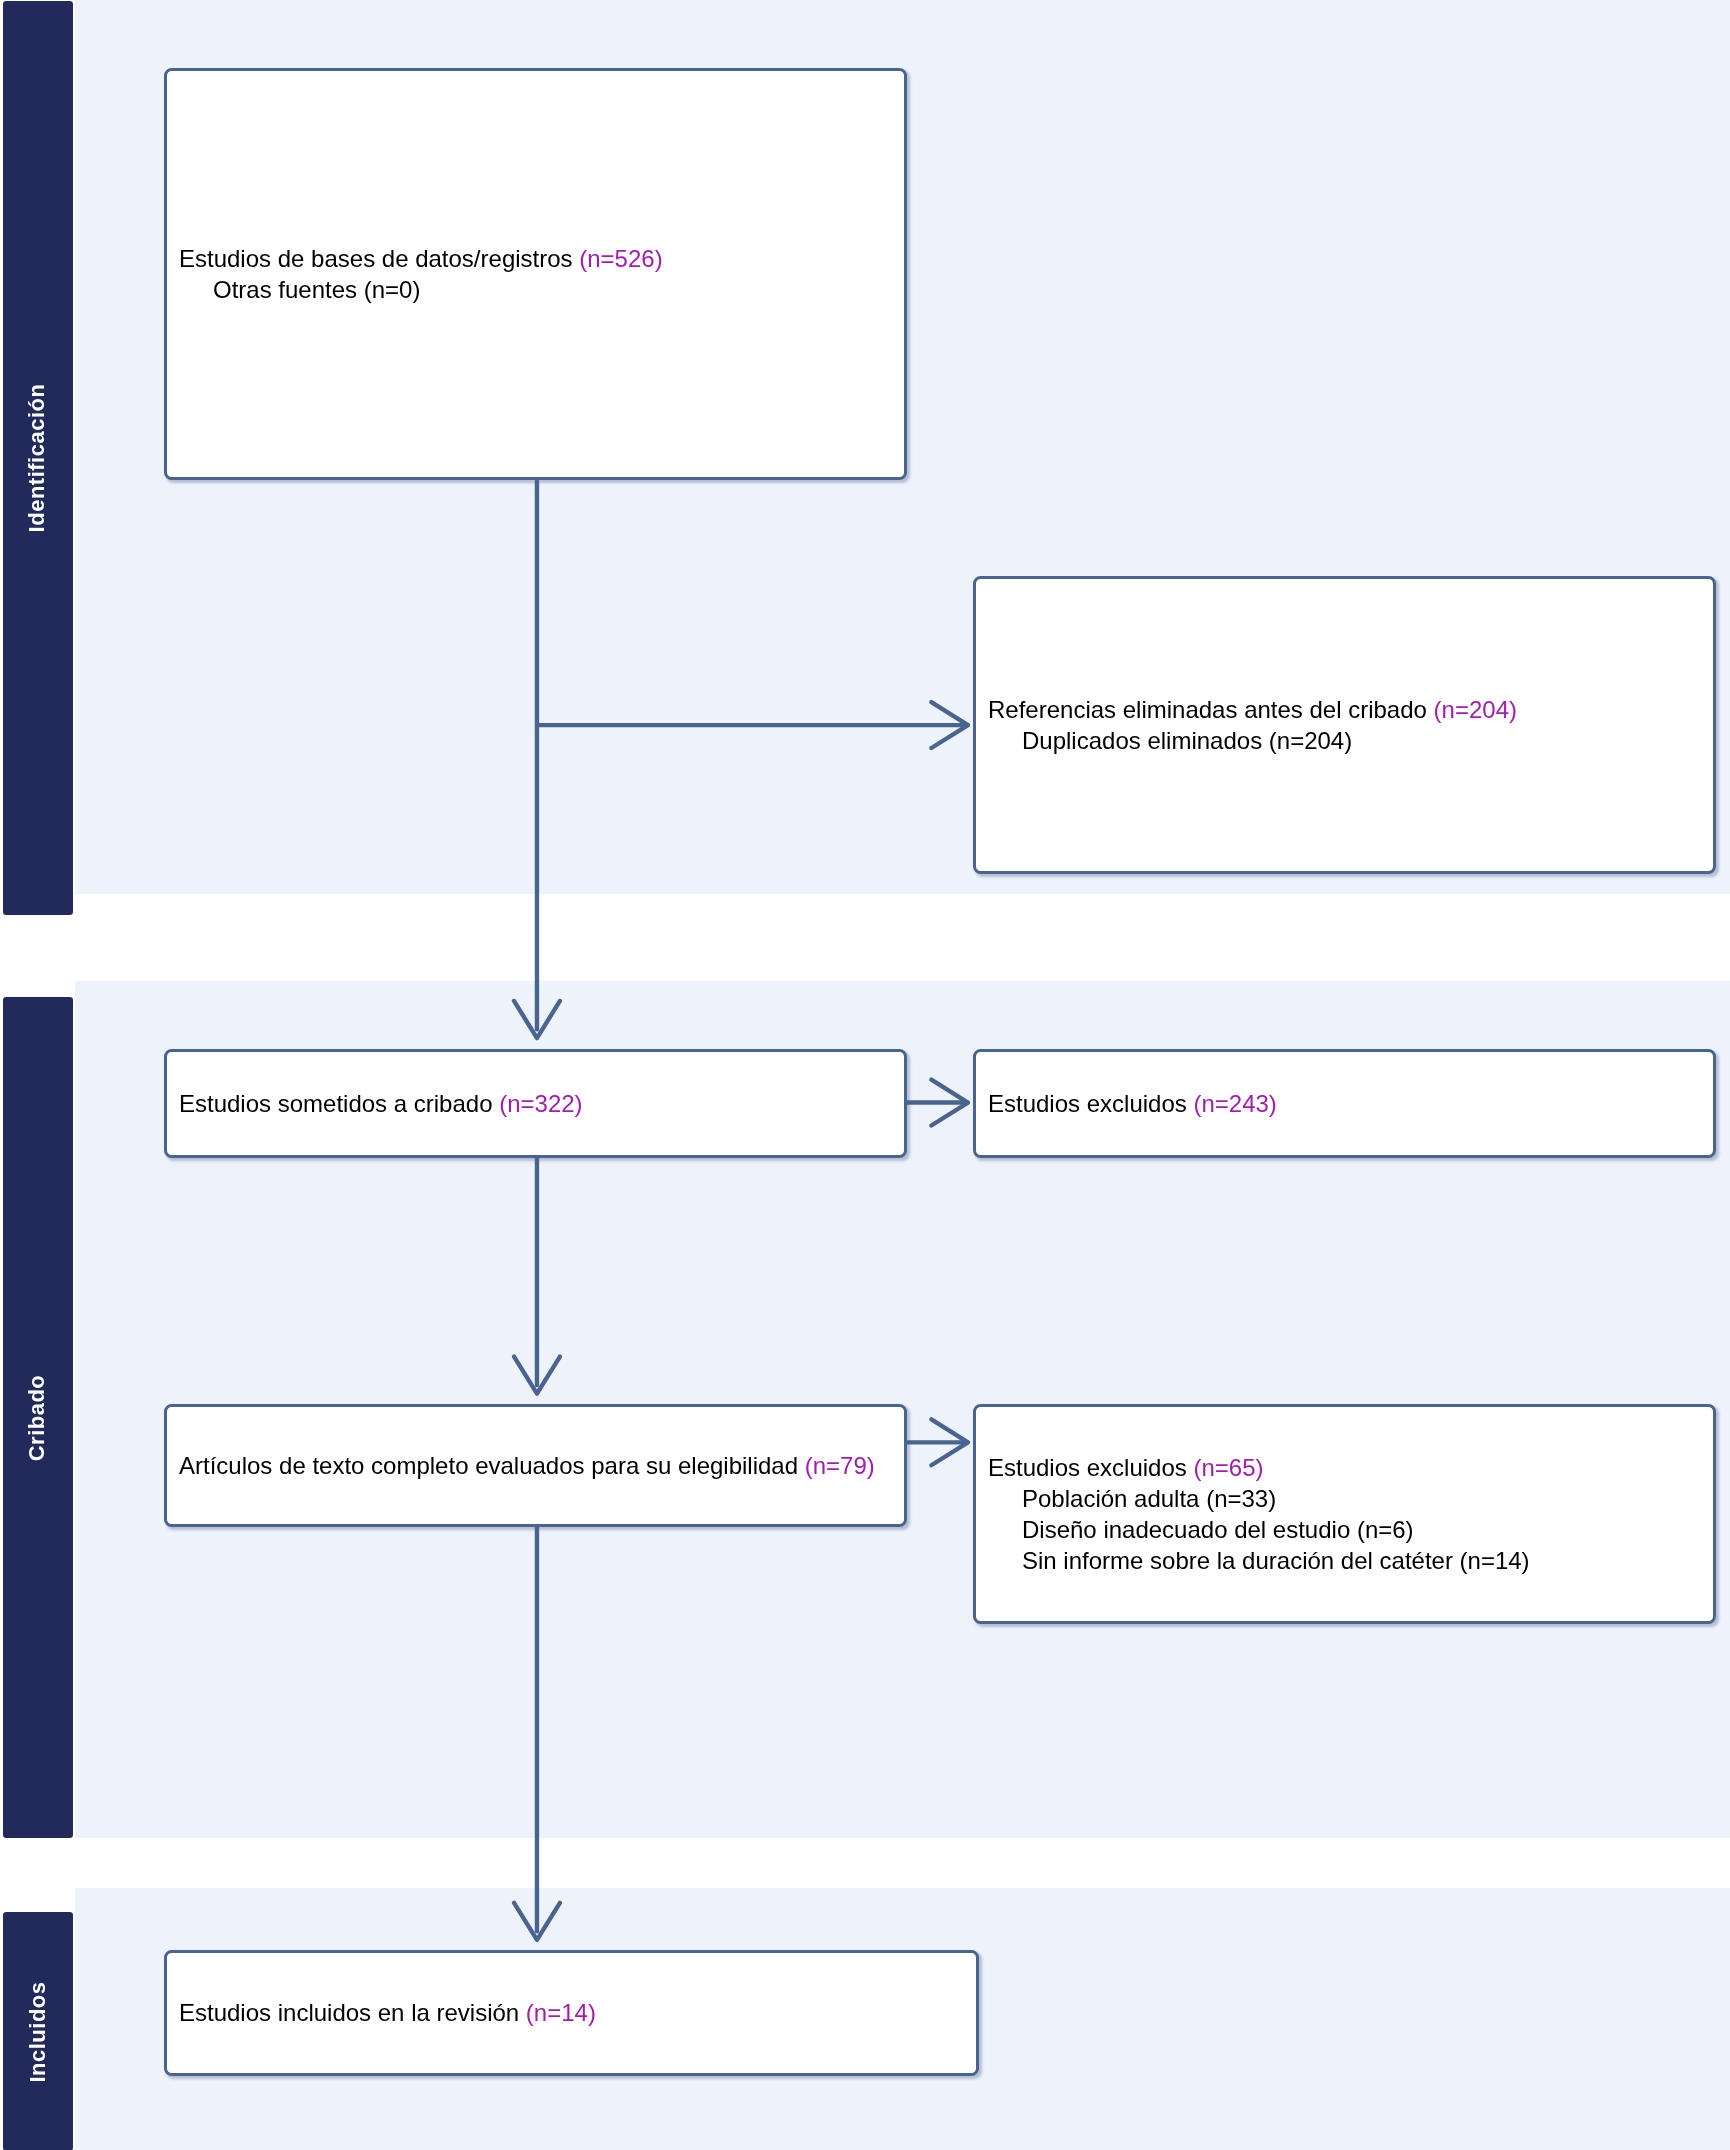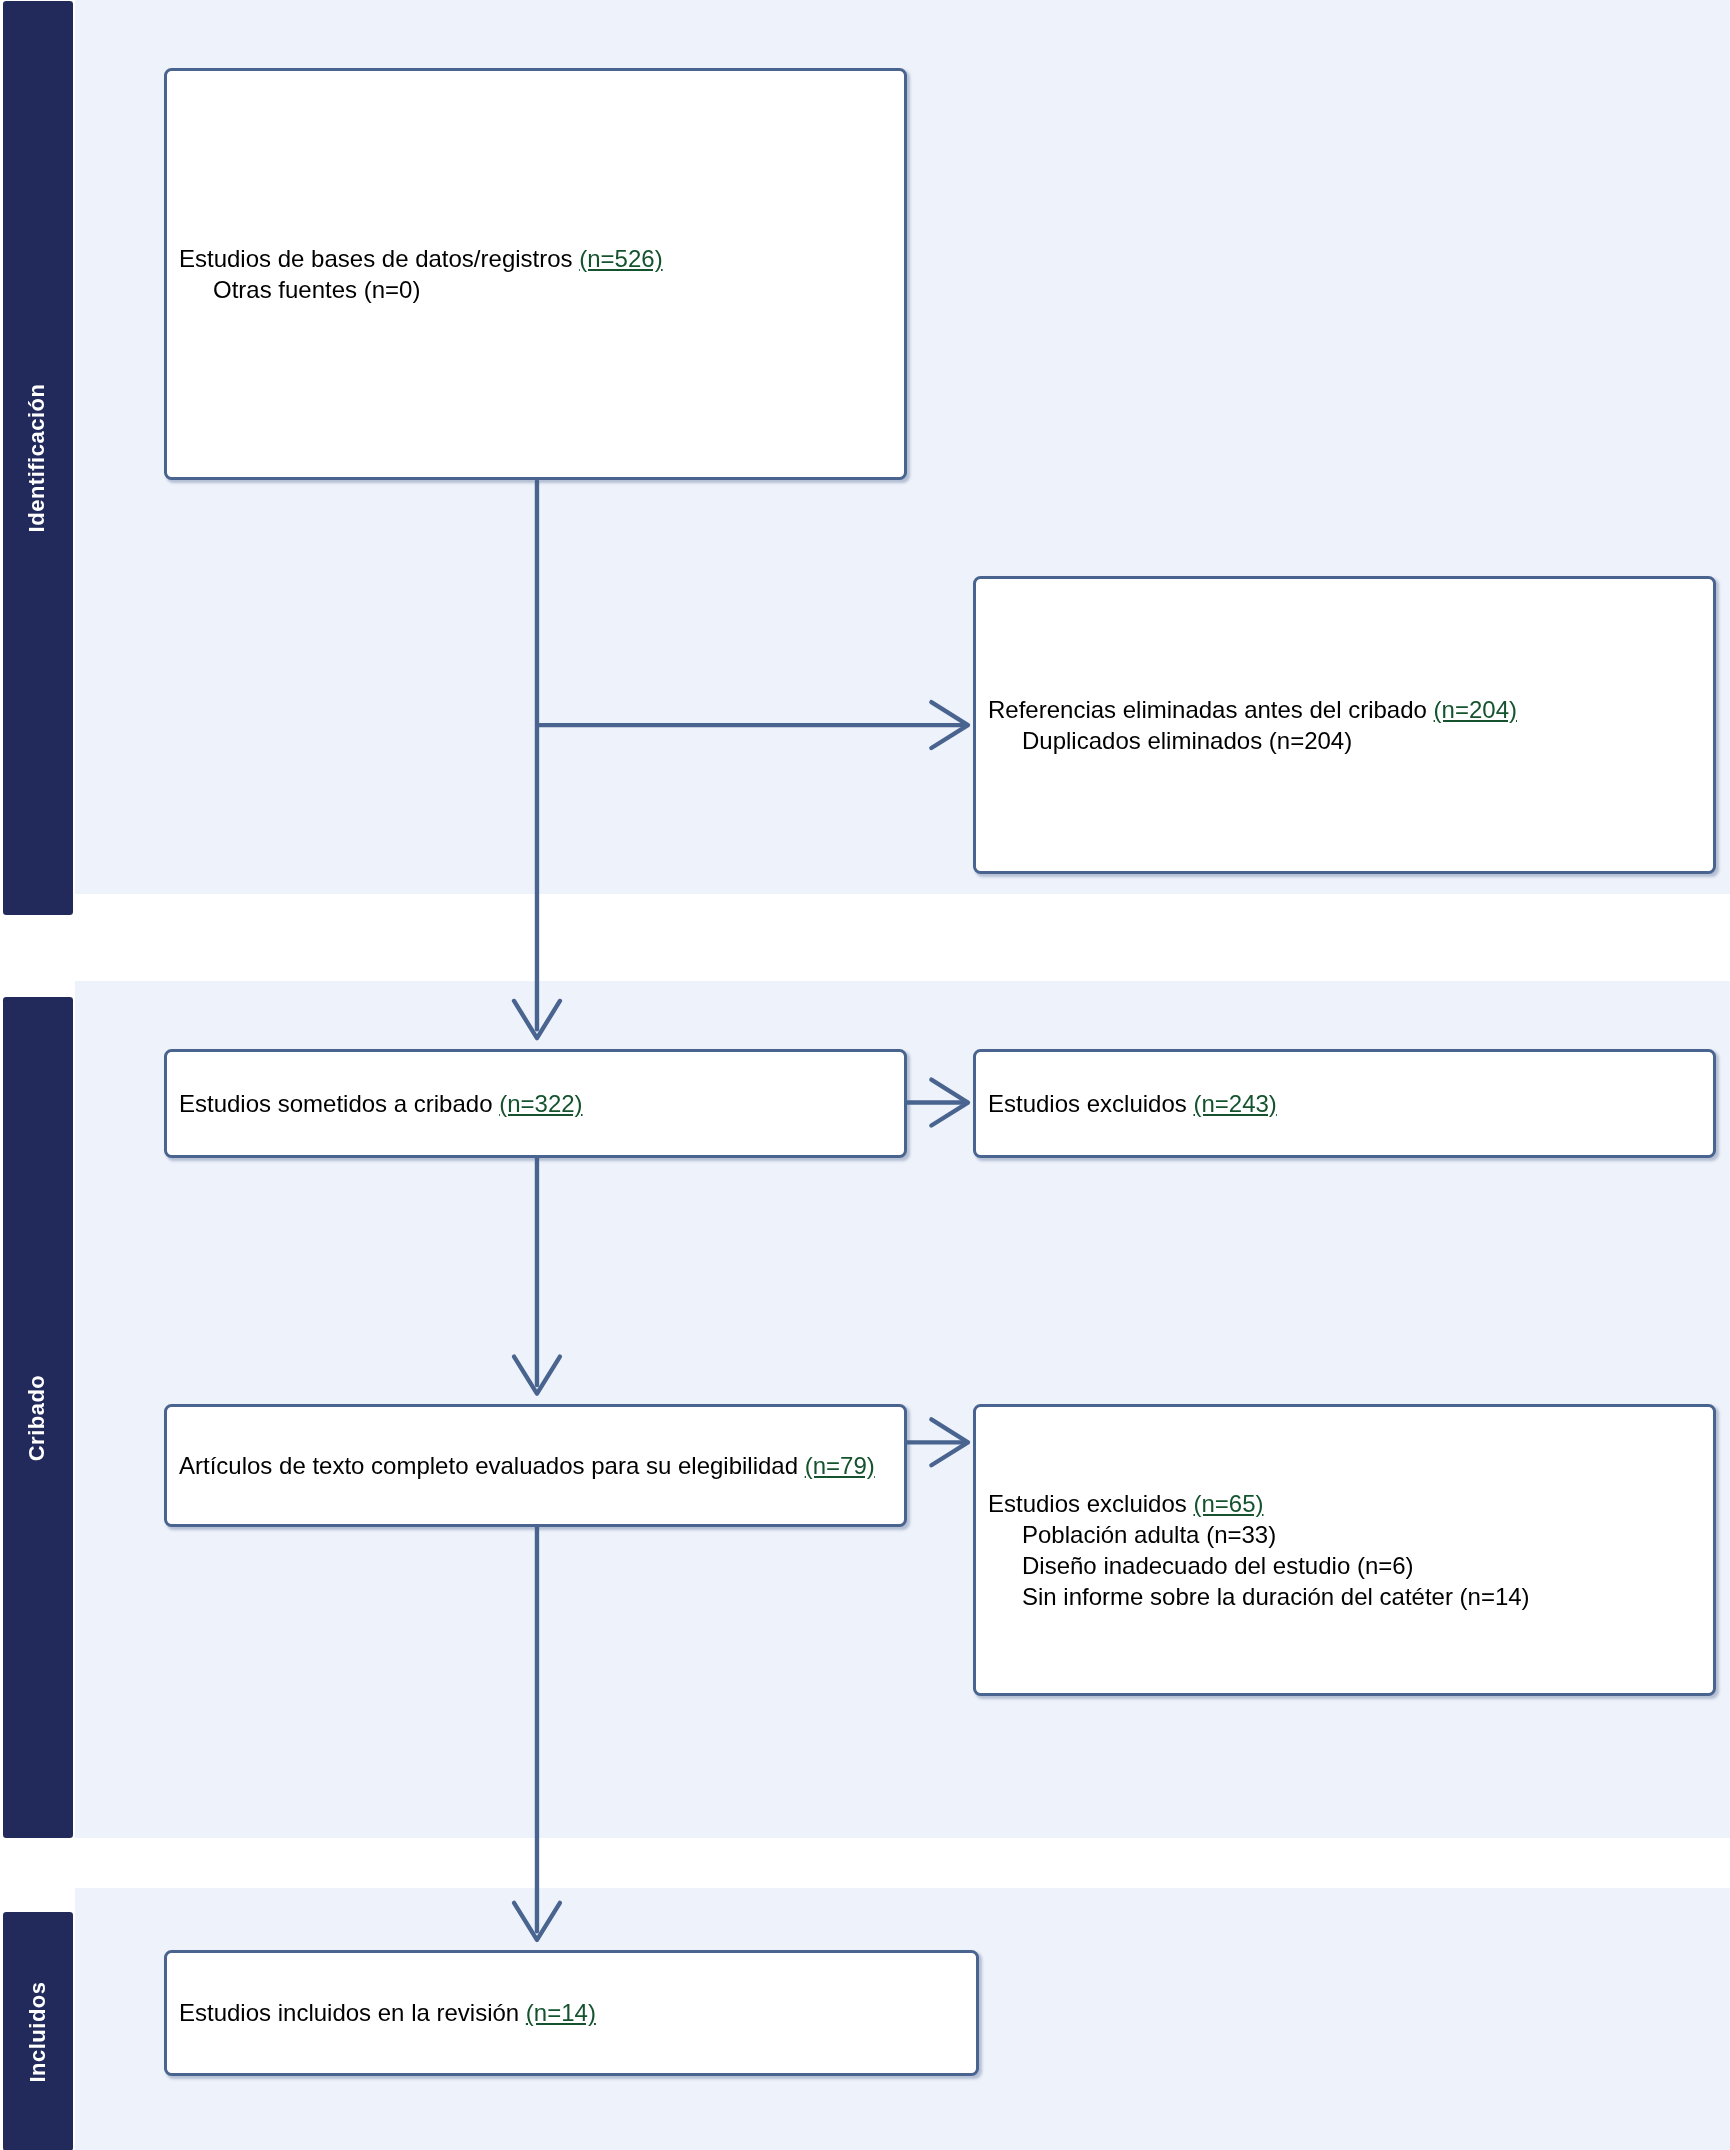--- a/index.html
+++ b/index.html
@@ -35,30 +35,30 @@
     border:3.8px solid #4a6490;border-radius:7.6px;
     box-sizing:border-box;
     box-shadow:2.2px 2.7px 2.7px rgba(70,95,140,.35);
     display:flex;align-items:center;
   }
   .pbox .inner{width:100%;padding:0 12px;}
   .ptext{
     font-size:24px;line-height:1.30;color:#000000;
     margin:0;white-space:normal;
   }
-  .num{color:#14532d;text-decoration:underline;}
+  .num{color:#a21caf;}
   .sub{padding-left:34px;}
 
   
   #box-identificacion{left:164px;  top:68px;  width:743px; height:412px;}
   #box-duplicados   {left:973px; top:576px; width:743px; height:298px;}
   #box-cribado      {left:164px;  top:1049px; width:743px; height:109px;}
   #box-excluidos-1  {left:973px; top:1049px; width:743px; height:109px;justify-content:flex-end;}
   #box-elegibilidad {left:164px;  top:1404px; width:743px; height:123px;}
-  #box-excluidos-2  {left:973px; top:1404px; width:743px; height:292px;}
+  #box-excluidos-2  {left:973px; top:1404px; width:743px; height:220px;}
   #box-incluidos    {left:164px;  top:1950px; width:815px; height:126px;}
 
   
   #wires{position:absolute;left:0;top:0;width:1730px;height:2151px;pointer-events:none;}
 </style>
 </head>
 <body>
 
 <div class="band" id="band-identificacion"></div>
 <div class="band" id="band-cribado"></div>

